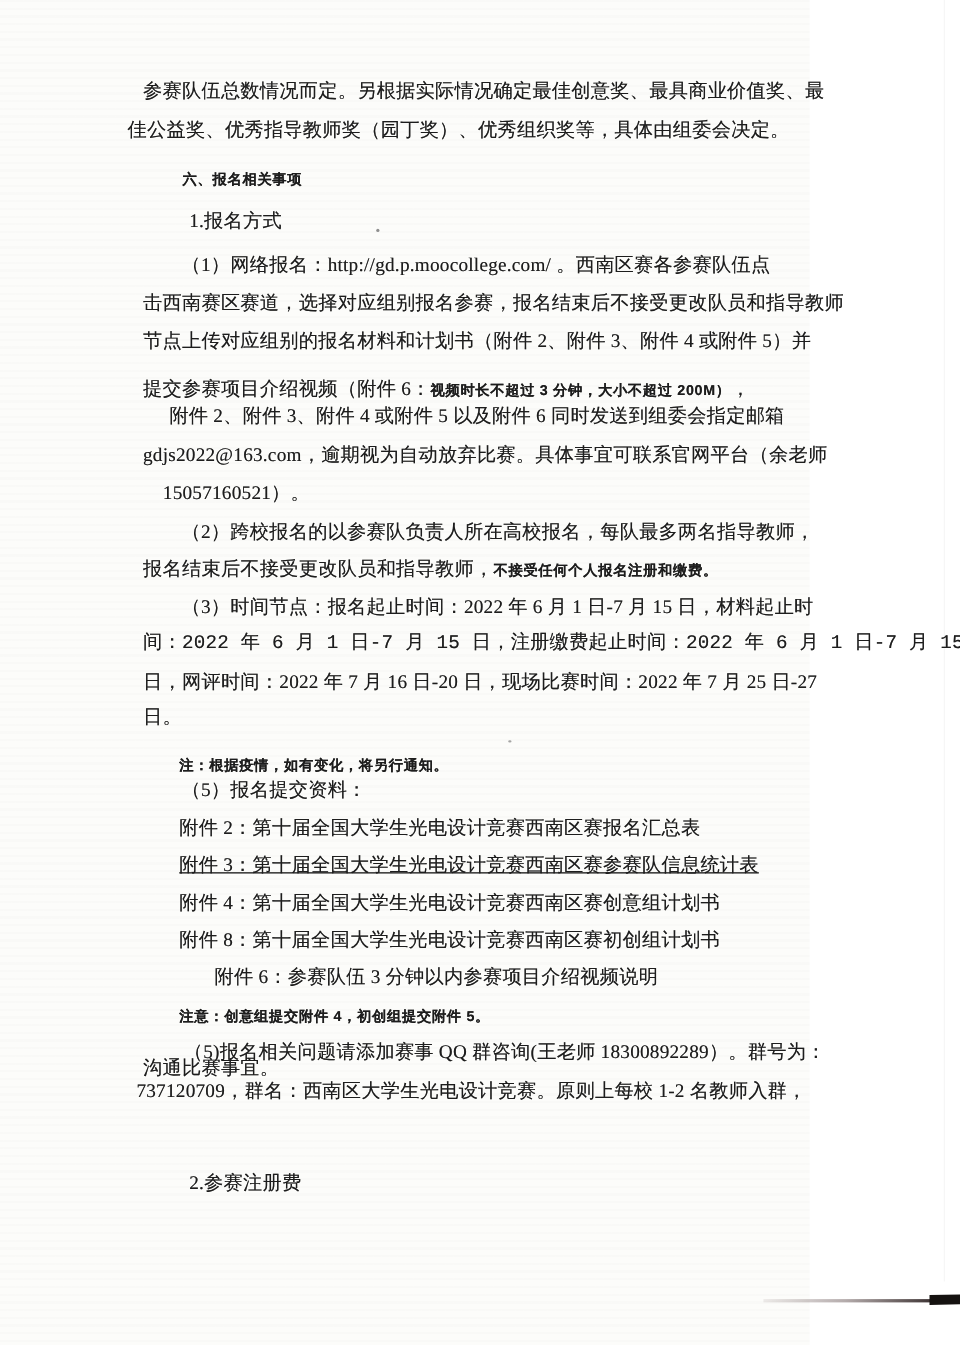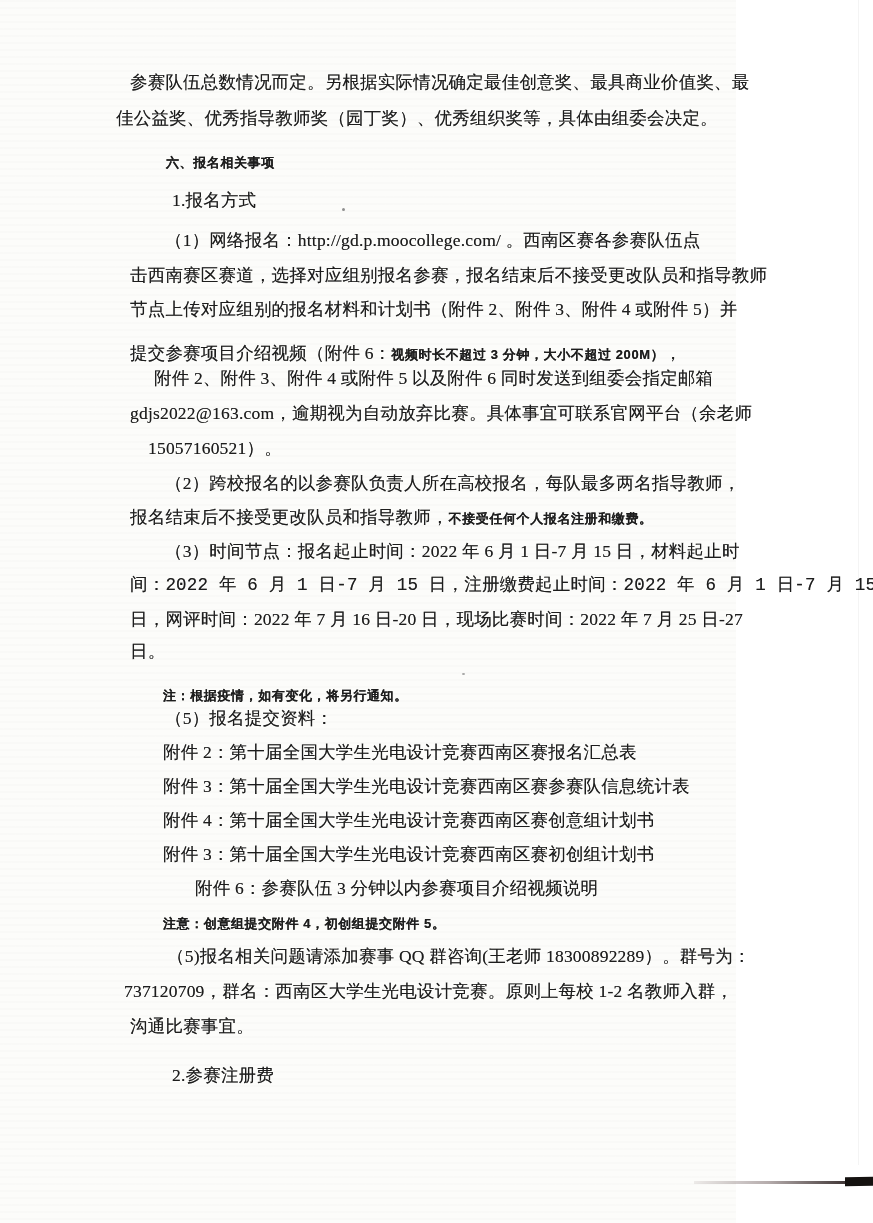--- a/index.html
+++ b/index.html
@@ -94,23 +94,23 @@
       <div class="line" style="left: 130px; top: 435px; margin-left: 18px;"><span class="seg">15057160521）。</span></div>
       <div class="line" style="left: 165px; top: 470px;"><span class="seg">（2）跨校报名的以参赛队负责人所在高校报名，每队最多两名指导教师，</span></div>
       <div class="line" style="left: 130px; top: 504px;"><span class="seg">报名结束后不接受更改队员和指导教师，</span><span class="seg seg-bold">不接受任何个人报名注册和缴费。</span></div>
       <div class="line" style="left: 165px; top: 538px;"><span class="seg">（3）时间节点：报名起止时间：2022 年 6 月 1 日-7 月 15 日，材料起止时</span></div>
       <div class="line" style="left: 130px; top: 572px; font-family: Liberation Mono, monospace;"><span class="seg">间：2022 年 6 月 1 日-7 月 15 日，注册缴费起止时间：2022 年 6 月 1 日-7 月 15</span></div>
       <div class="line" style="left: 130px; top: 606px;"><span class="seg">日，网评时间：2022 年 7 月 16 日-20 日，现场比赛时间：2022 年 7 月 25 日-27</span></div>
       <div class="line" style="left: 130px; top: 638px;"><span class="seg">日。</span></div>
       <div class="line" style="left: 163px; top: 681px;"><span class="seg seg-bold">注：根据疫情，如有变化，将另行通知。</span></div>
       <div class="line" style="left: 165px; top: 705px;"><span class="seg">（5）报名提交资料：</span></div>
       <div class="line" style="left: 163px; top: 739px;"><span class="seg">附件 2：第十届全国大学生光电设计竞赛西南区赛报名汇总表</span></div>
-      <div class="line" style="left: 163px; top: 773px;"><span class="seg">附件 3：第十届全国大学生光电设计竞赛西南区赛参赛队信息统计表</span></div>
+      <div class="line" style="left: 163px; top: 773px; text-decoration: underline;"><span class="seg">附件 3：第十届全国大学生光电设计竞赛西南区赛参赛队信息统计表</span></div>
       <div class="line" style="left: 163px; top: 807px;"><span class="seg">附件 4：第十届全国大学生光电设计竞赛西南区赛创意组计划书</span></div>
-      <div class="line" style="left: 163px; top: 841px;"><span class="seg">附件 3：第十届全国大学生光电设计竞赛西南区赛初创组计划书</span></div>
+      <div class="line" style="left: 163px; top: 841px;"><span class="seg">附件 8：第十届全国大学生光电设计竞赛西南区赛初创组计划书</span></div>
       <div class="line" style="left: 163px; top: 875px; margin-left: 32px;"><span class="seg">附件 6：参赛队伍 3 分钟以内参赛项目介绍视频说明</span></div>
       <div class="line" style="left: 163px; top: 909px;"><span class="seg seg-bold">注意：创意组提交附件 4，初创组提交附件 5。</span></div>
       <div class="line" style="left: 167px; top: 943px;"><span class="seg">（5)报名相关问题请添加赛事 QQ 群咨询(王老师 18300892289）。群号为：</span></div>
       <div class="line" style="left: 124px; top: 978px;"><span class="seg">737120709，群名：西南区大学生光电设计竞赛。原则上每校 1-2 名教师入群，</span></div>
-      <div class="line" style="left: 130px; top: 1013px;"><span class="seg">沟通比赛事宜。</span></div>
+      <div class="line" style="left: 130px; top: 957px;"><span class="seg">沟通比赛事宜。</span></div>
       <div class="line" style="left: 172px; top: 1062px;"><span class="seg">2.参赛注册费</span></div>
     </div>
 </div>
 
 </body></html>

